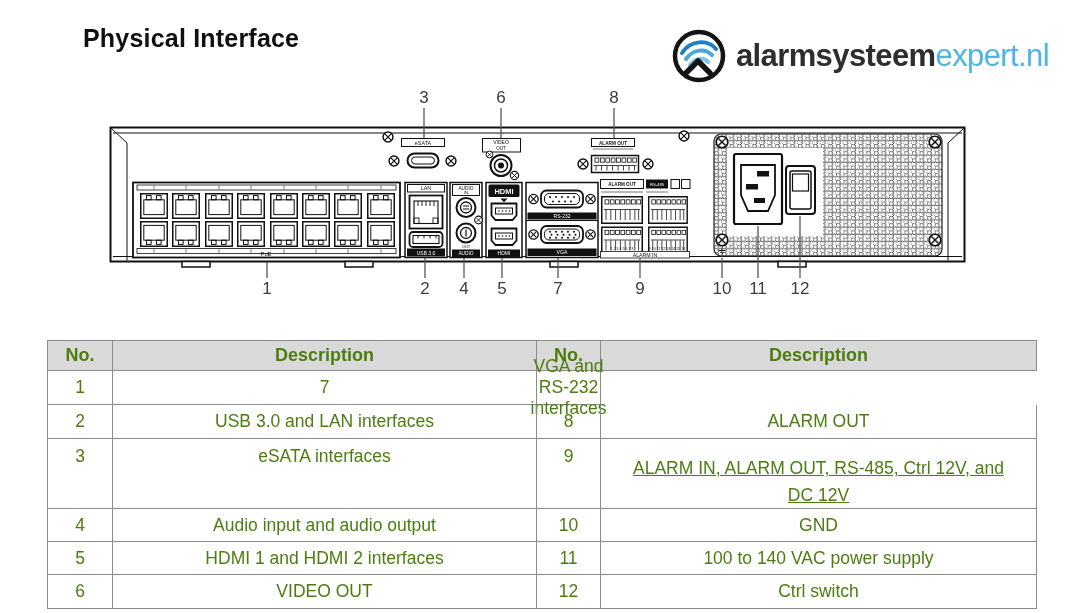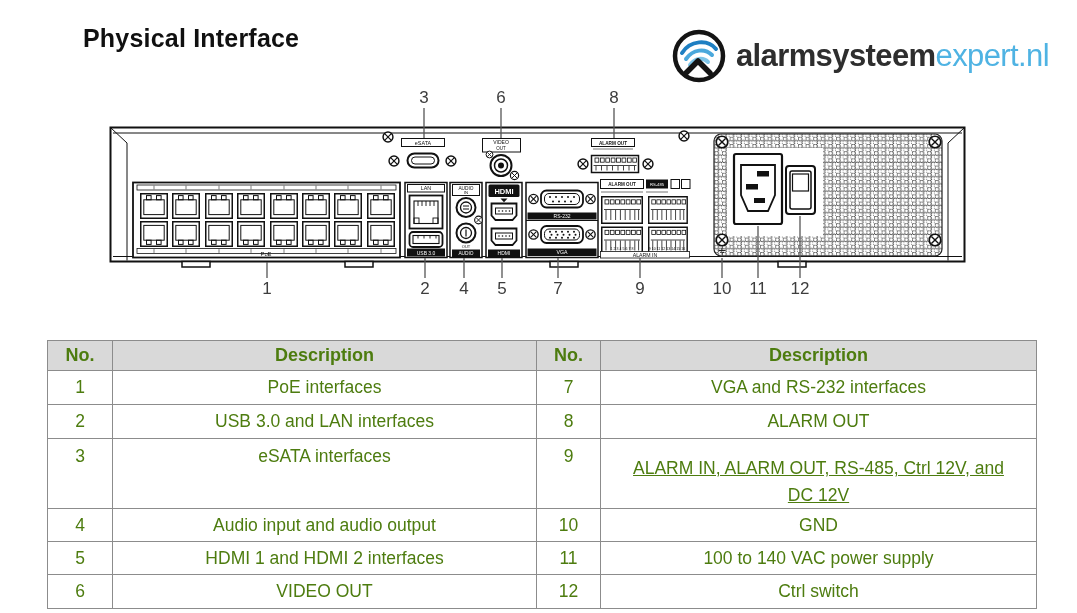--- a/index.html
+++ b/index.html
@@ -370,21 +370,20 @@
 
   <div id="tbl">
     <div class="row hrow">
       <div class="cell">No.</div>
       <div class="cell">Description</div>
       <div class="cell">No.</div>
       <div class="cell">Description</div>
     </div>
     <div class="row r1">
       <div class="cell">1</div>
-      <div class="cell">PoE interfaces</div>
       <div class="cell">7</div>
       <div class="cell">VGA and RS-232 interfaces</div>
     </div>
     <div class="row r2">
       <div class="cell">2</div>
       <div class="cell">USB 3.0 and LAN interfaces</div>
       <div class="cell">8</div>
       <div class="cell">ALARM OUT</div>
     </div>
     <div class="row r3">

